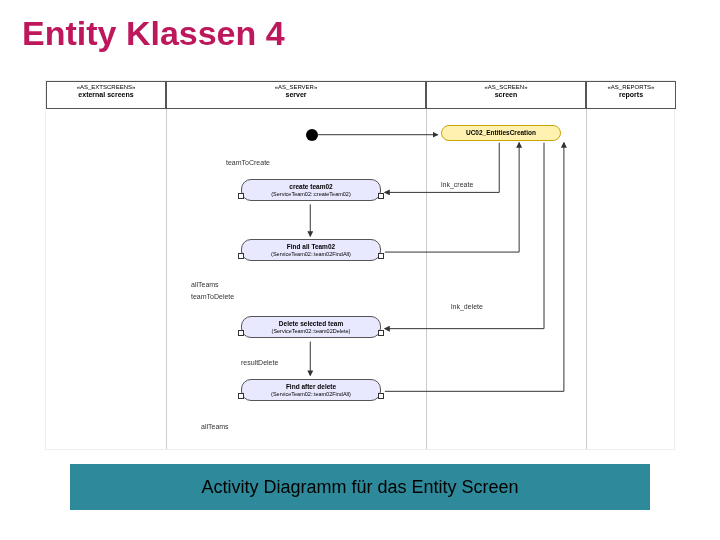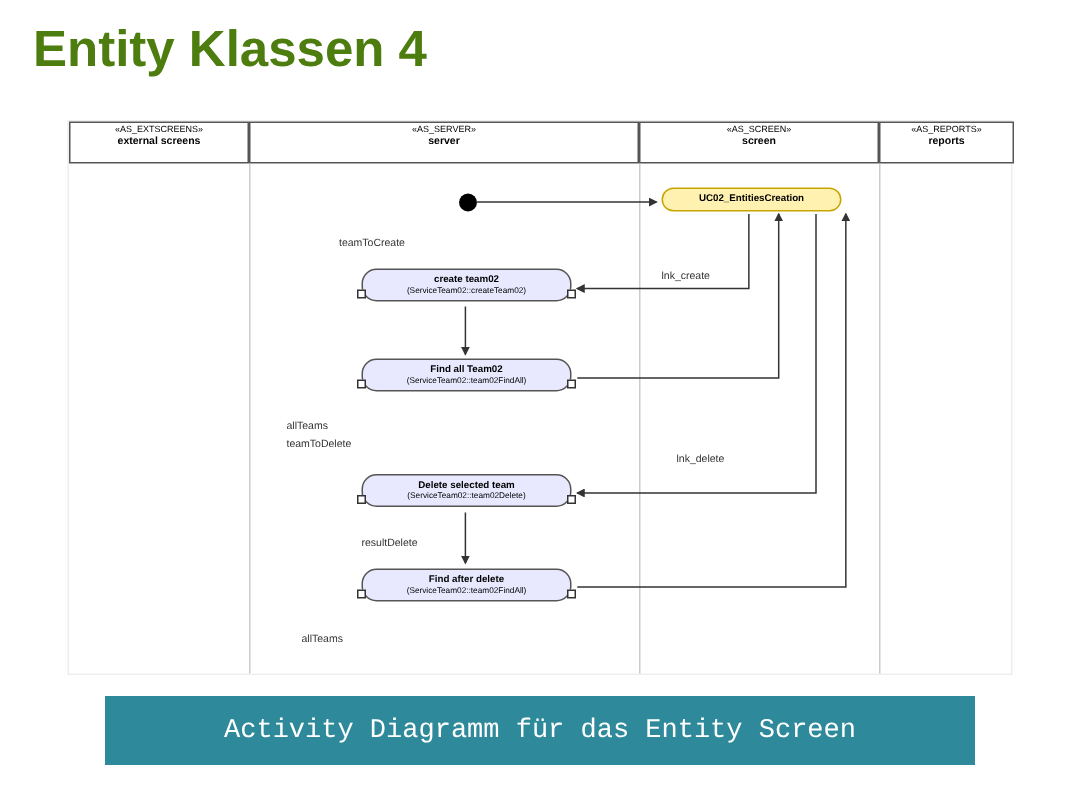--- a/index.html
+++ b/index.html
@@ -13,21 +13,21 @@
   .slide {
     width: 720px; height: 540px;
     background: #fff;
     position: relative;
   }
   .title {
     position: absolute;
     left: 22px; top: 14px;
     font-size: 34px;
     font-weight: 600;
-    color: #4d7c0f;
+    color: #be185d;
     font-family: "Trebuchet MS", "Segoe UI", sans-serif;
   }
   .diagram-frame {
     position: absolute;
     left: 45px; top: 80px;
     width: 630px; height: 370px;
     background: #fff;
     border: 1px solid #eee;
   }
   
@@ -95,25 +95,25 @@
     position: absolute;
     left: 0; top: 0; width: 100%; height: 100%;
     pointer-events: none;
   }
   
   .caption-bar {
     position: absolute;
     left: 70px; right: 70px; bottom: 30px;
     height: 46px;
     background: #2e8a9a;
-    color: #ffffff;
+    color: #000000;
     font-size: 18px;
     text-align: center;
     line-height: 46px;
-    font-family: Liberation Mono, monospace;
+    font-family: Liberation Sans, sans-serif;
   }
 </style>
 </head>
 <body>
 
 <div class="slide">
 
   <div class="title">Entity Klassen 4</div>
 
   <div class="diagram-frame">

